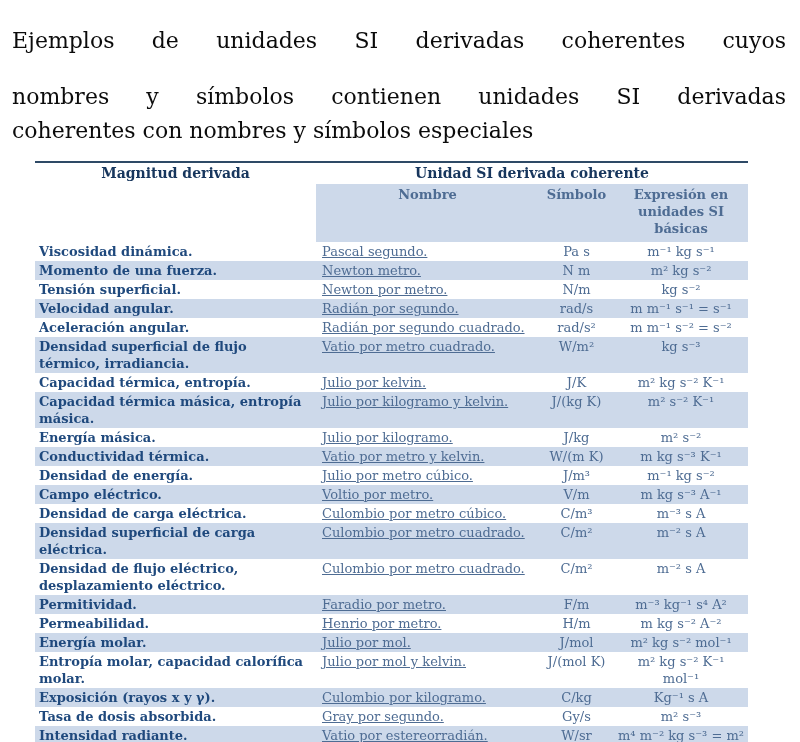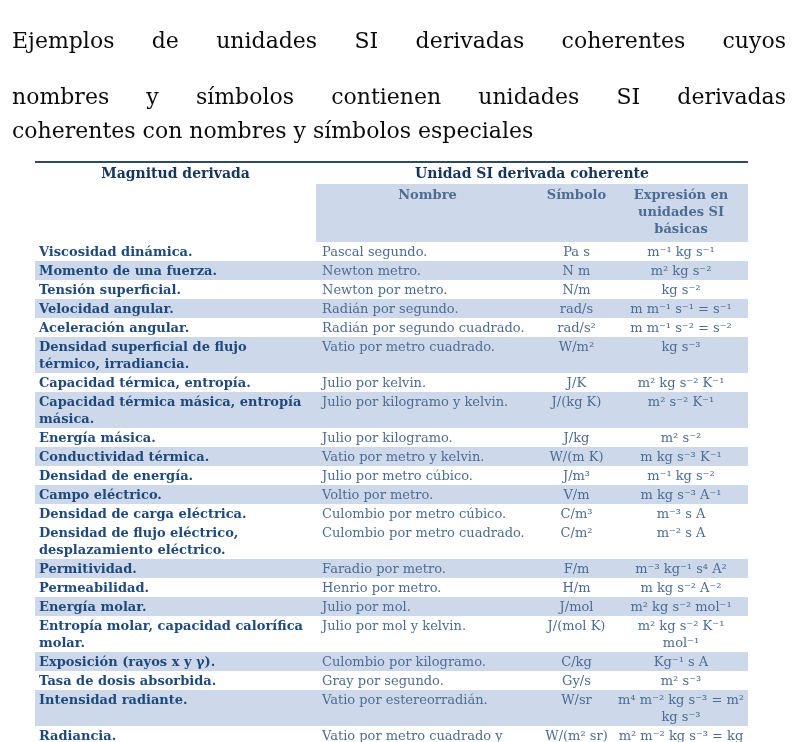--- a/index.html
+++ b/index.html
@@ -56,21 +56,21 @@
   }
   tr.subheads th.blank{background:#ffffff;}
   td{
     font-size:13px;
     line-height:17px;
     vertical-align:top;
     padding:1px 6px 1px 6px;
     background:#ffffff;
   }
   td.c-mag{color:var(--ink-mag);font-weight:bold;padding-left:4px;}
-  td.c-nom{color:var(--ink-body);}
+  td.c-nom{color:var(--ink-body);text-decoration:underline;}
   td.c-sym{color:var(--ink-body);text-align:center;padding:1px 4px;}
   td.c-exp{color:var(--ink-body);text-align:center;padding:1px 4px;}
   tr.shaded td{background:var(--shade);}
 </style>
 </head>
 <body>
 
 <div class="title">
   <div class="line just">Ejemplos de unidades SI derivadas coherentes cuyos</div>
   <div class="line just">nombres y símbolos contienen unidades SI derivadas</div>
@@ -168,20 +168,26 @@
     <td class="c-nom">Voltio por metro.</td>
     <td class="c-sym">V/m</td>
     <td class="c-exp">m kg s⁻³ A⁻¹</td>
   </tr>
       <tr>
     <td class="c-mag">Densidad de carga eléctrica.</td>
     <td class="c-nom">Culombio por metro cúbico.</td>
     <td class="c-sym">C/m³</td>
     <td class="c-exp">m⁻³ s A</td>
   </tr>
+      <tr class="shaded">
+    <td class="c-mag">Densidad superficial de carga eléctrica.</td>
+    <td class="c-nom">Culombio por metro cuadrado.</td>
+    <td class="c-sym">C/m²</td>
+    <td class="c-exp">m⁻² s A</td>
+  </tr>
       <tr>
     <td class="c-mag">Densidad de flujo eléctrico, desplazamiento eléctrico.</td>
     <td class="c-nom">Culombio por metro cuadrado.</td>
     <td class="c-sym">C/m²</td>
     <td class="c-exp">m⁻² s A</td>
   </tr>
       <tr class="shaded">
     <td class="c-mag">Permitividad.</td>
     <td class="c-nom">Faradio por metro.</td>
     <td class="c-sym">F/m</td>

